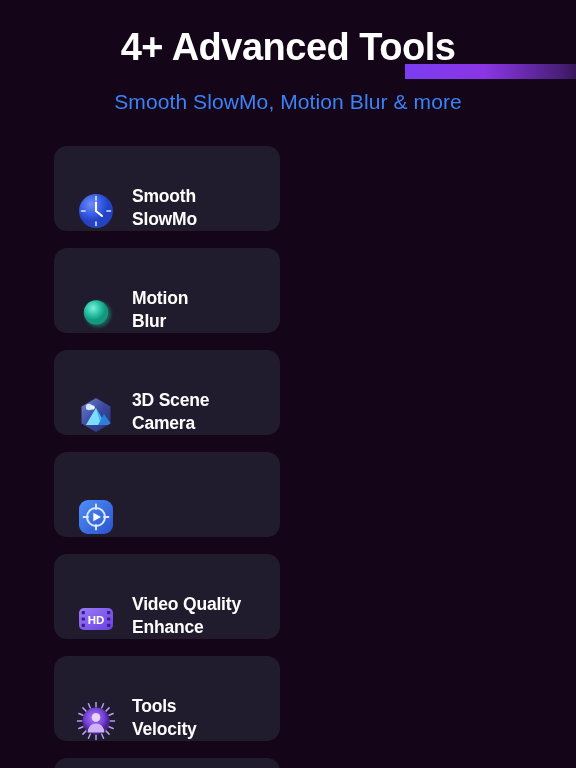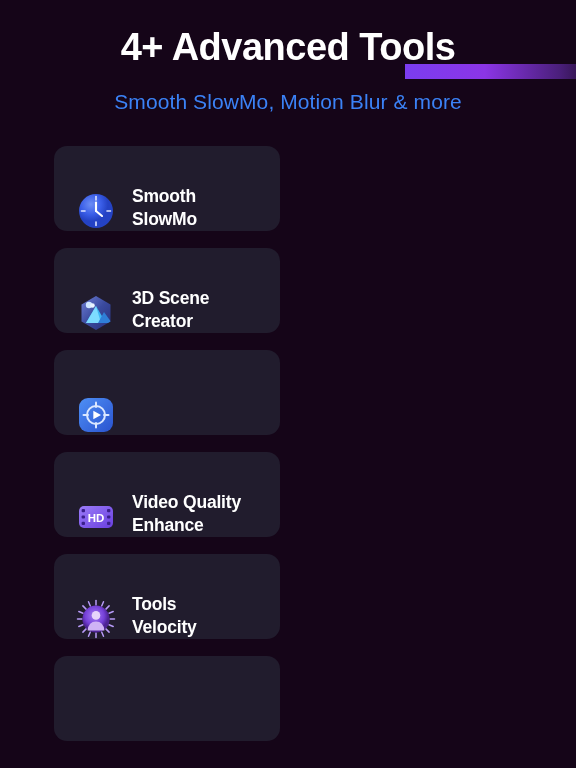--- a/index.html
+++ b/index.html
@@ -119,20 +119,40 @@
           <g stroke="#ffffff" stroke-width="2.1" stroke-linecap="round">
             <line x1="20" y1="20" x2="20" y2="11.5"></line>
               <line x1="20" y1="20" x2="26" y2="25"></line>
           </g>
         </svg>
       </span>
       <span class="card-label">Smooth
 SlowMo</span>
     </div>
 
+    <div class="card">
+      <span class="icon">
+        <svg viewBox="0 0 40 40">
+          <defs>
+            <radialGradient id="g-teal" cx="38%" cy="32%">
+              <stop offset="0%" stop-color="#7ef0d6"></stop>
+                <stop offset="55%" stop-color="#2ec7ab"></stop>
+                <stop offset="100%" stop-color="#13977f"></stop>
+            </radialGradient>
+            <filter id="blurf">
+                <feGaussianBlur stdDeviation="1.6"></feGaussianBlur>
+              </filter>
+          </defs>
+          <circle cx="22" cy="21" r="13" fill="#1d8e78" opacity="0.55" filter="url(#blurf)"></circle>
+          <circle cx="20" cy="19.5" r="12.2" fill="url(#g-teal)"></circle>
+        </svg>
+      </span>
+      <span class="card-label">Motion
+Blur</span>
+    </div>
 
     <div class="card">
       <span class="icon">
         <svg viewBox="0 0 40 40">
           <defs>
             <linearGradient id="g-hex" x1="0" y1="0" x2="1" y2="1">
               <stop offset="0%" stop-color="#6f7fd6"></stop>
                 <stop offset="50%" stop-color="#3a4a9e"></stop>
                 <stop offset="100%" stop-color="#26307a"></stop>
             </linearGradient>
@@ -144,21 +164,21 @@
           <g clip-path="url(#hexclip)">
             <polygon points="20,13 30,30 10,30" fill="#3fb6f5"></polygon>
             <polygon points="20,13 25,30 10,30" fill="#7ddcff"></polygon>
             <polygon points="28,19 36,30 22,30" fill="#2f7fd8"></polygon>
             <circle cx="13" cy="12" r="3.2" fill="#cfe6ff"></circle>
             <circle cx="16.5" cy="12.5" r="2.3" fill="#eaf4ff"></circle>
           </g>
         </svg>
       </span>
       <span class="card-label">3D Scene
-Creator</span>
+Camera</span>
     </div>
 
     <div class="card">
       <span class="icon">
         <svg viewBox="0 0 40 40">
           <defs>
               <linearGradient id="g-cam" x1="0" y1="0" x2="1" y2="1">
             <stop offset="0%" stop-color="#4e8ff5"></stop>
                 <stop offset="100%" stop-color="#2a53cf"></stop>
           </linearGradient>

